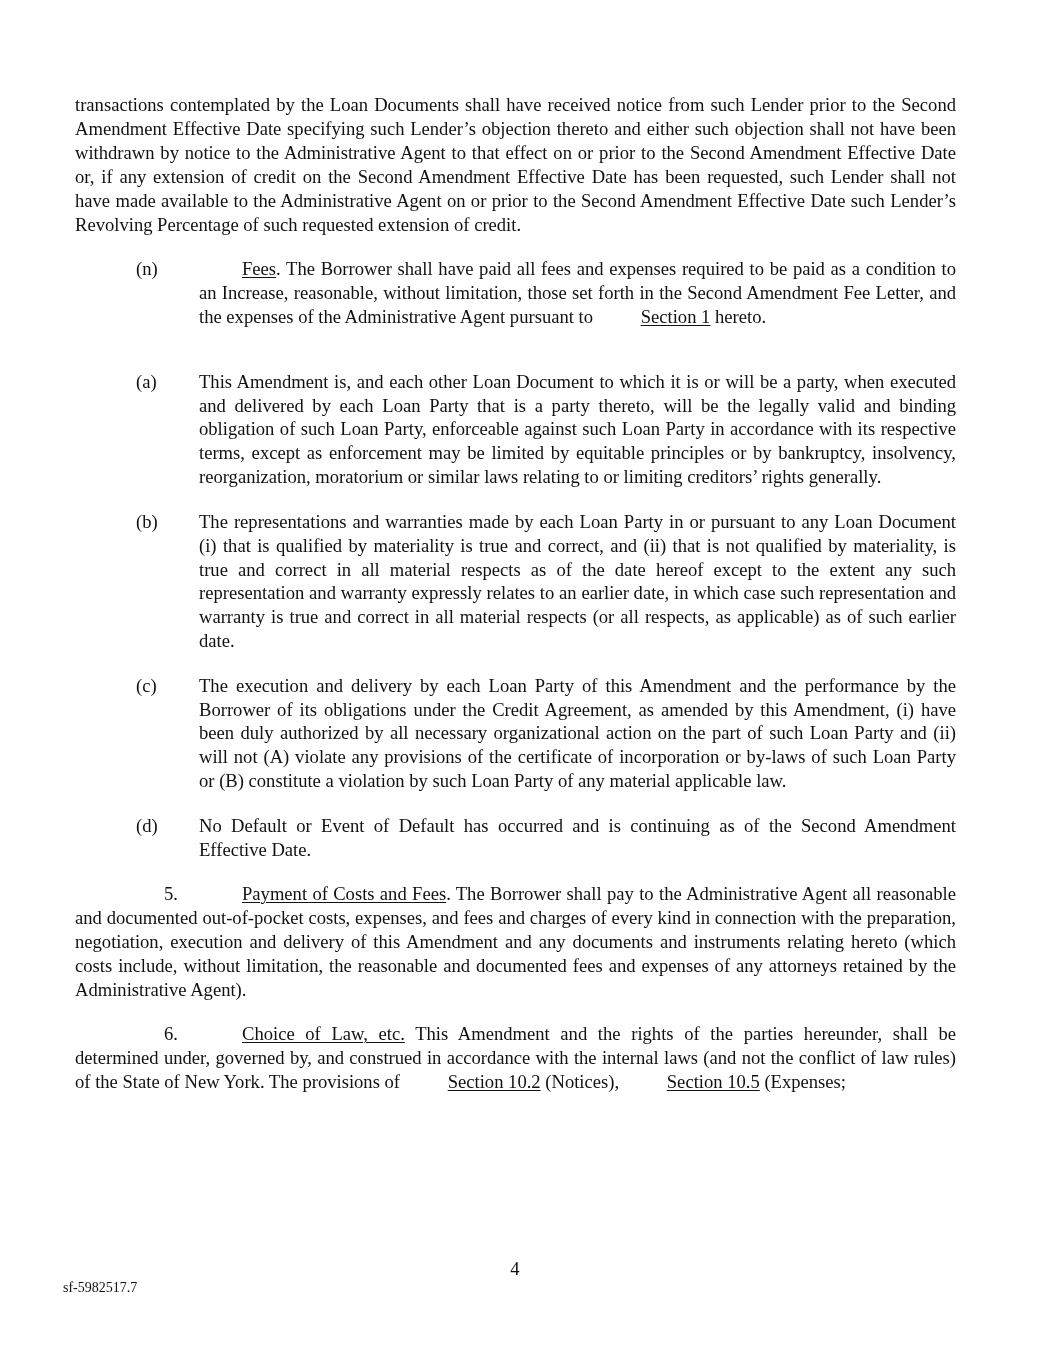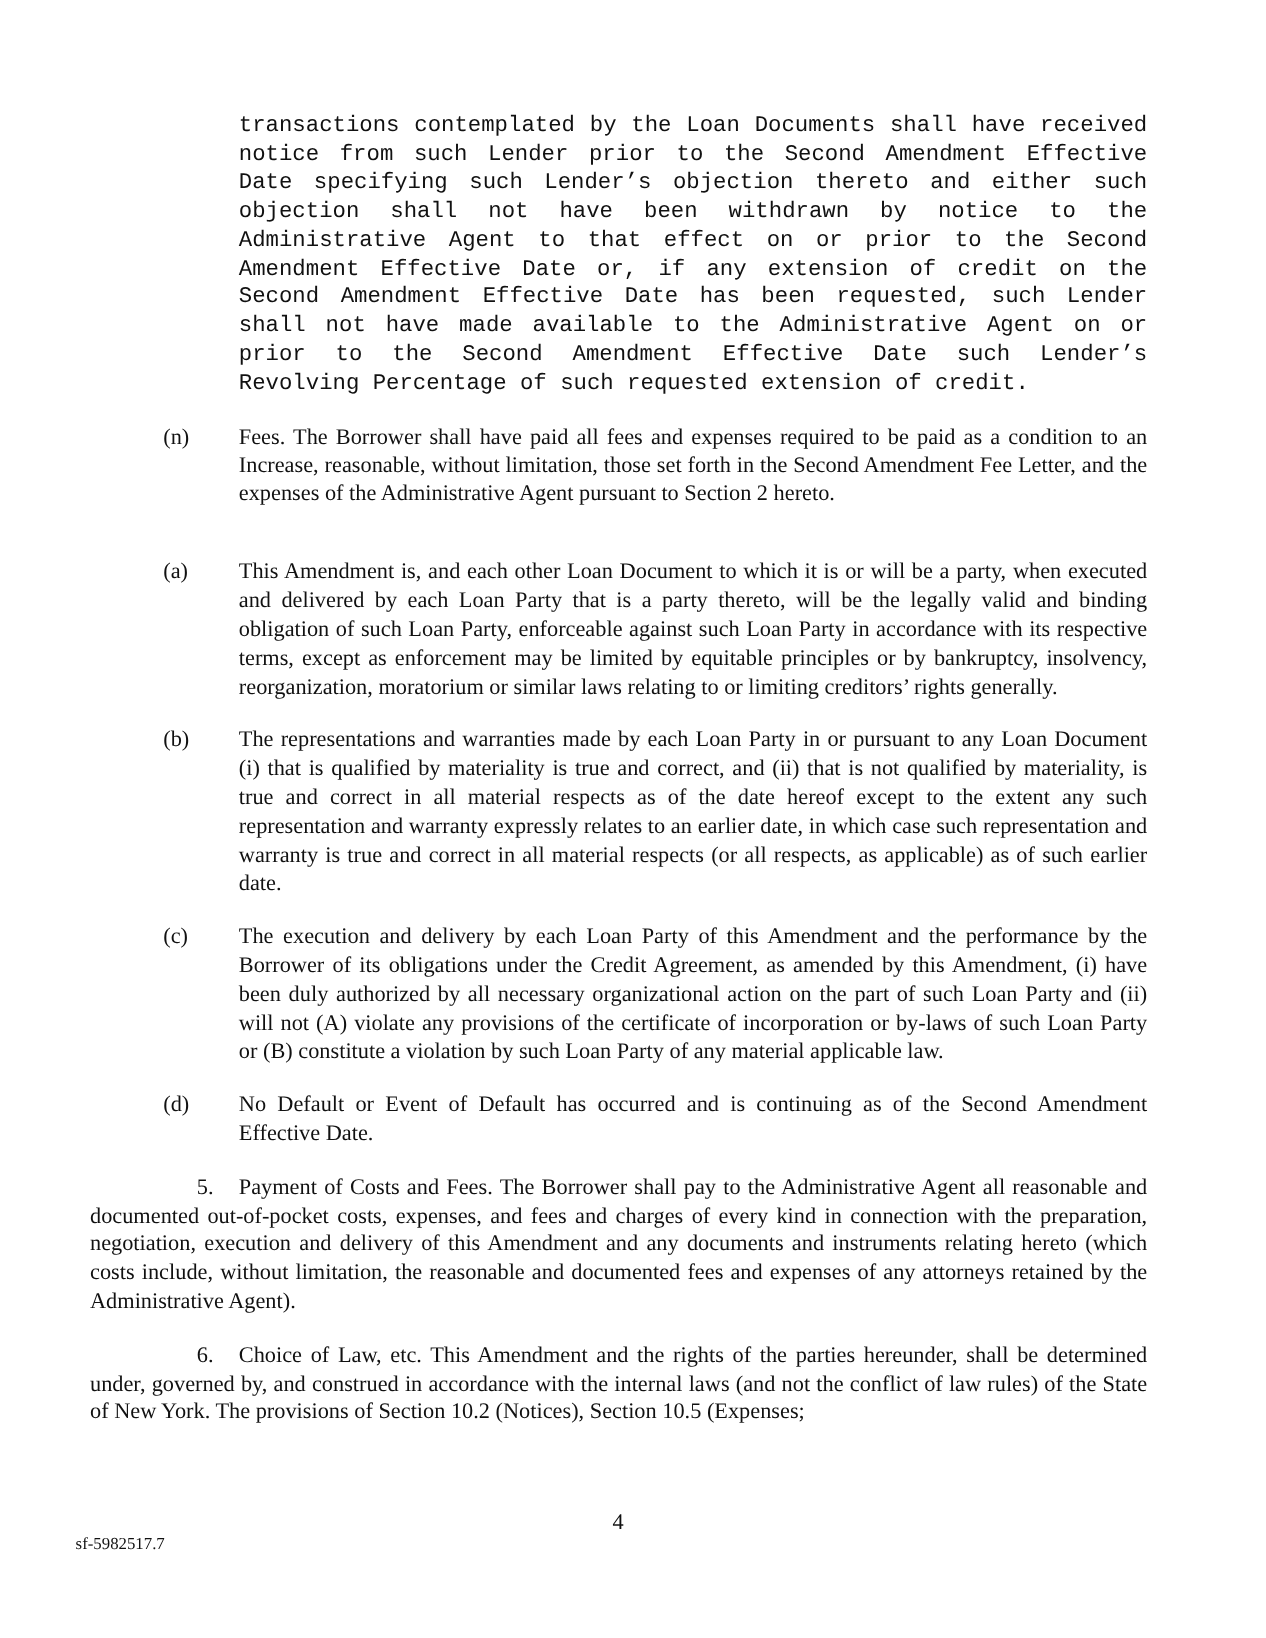--- a/index.html
+++ b/index.html
@@ -21,23 +21,21 @@
     top: 93px;
     width: 881px;
     font-size: 18.6px;
     line-height: 23.9px;
   }
   p {
     margin: 0;
     text-align: justify;
   }
   .block {
-    margin-left: 124px;
     text-align: justify;
-    font-family: Liberation Mono, monospace;
   }
   .sub {
     position: relative;
     padding-left: 124px;
     text-align: justify;
   }
   .sub .label {
     position: absolute;
     left: 61px;
     top: 0;
@@ -46,22 +44,24 @@
     text-indent: 89px;
     text-align: justify;
     position: relative;
   }
   .secnum {
     display: inline-block;
     width: 35px;
     text-indent: 0;
   }
   .u {
+    text-decoration: underline;
     text-underline-offset: 2px;
     text-decoration-thickness: 1px;
+    margin-left: 43px;
   }
   .gap { height: 20.5px; }
   .footer-page {
     position: absolute;
     left: 0;
     width: 1030px;
     top: 1258px;
     text-align: center;
     font-size: 18.6px;
   }
@@ -76,21 +76,21 @@
 <body>
 
 <div class="page">
 
   <p class="block">transactions contemplated by the Loan Documents shall have received notice from such Lender prior to the Second Amendment Effective Date specifying such Lender’s objection thereto and either such objection shall not have been withdrawn by notice to the Administrative Agent to that effect on or prior to the Second Amendment Effective Date or, if any extension of credit on the Second Amendment Effective Date has been requested, such Lender shall not have made available to the Administrative Agent on or prior to the Second Amendment Effective Date such Lender’s Revolving Percentage of such requested extension of credit.</p>
 
   <div class="gap"></div>
 
   <div class="sub">
     <span class="label">(n)</span>
-    <span class="u">Fees</span><span>.  The Borrower shall have paid all fees and expenses required to be paid as a condition to an Increase, reasonable, without limitation, those set forth in the Second Amendment Fee Letter, and the expenses of the Administrative Agent pursuant to </span><span class="u">Section 2</span><span> hereto.</span>
+    <span class="u">Fees</span><span>.  The Borrower shall have paid all fees and expenses required to be paid as a condition to an Increase, reasonable, without limitation, those set forth in the Second Amendment Fee Letter, and the expenses of the Administrative Agent pursuant to </span><span class="u">Section 1</span><span> hereto.</span>
   </div>
 
   <div class="gap"></div>
 
 
   <div class="gap"></div>
 
   <div class="sub">
     <span class="label">(a)</span>
     <span>This Amendment is, and each other Loan Document to which it is or will be a party, when executed and delivered by each Loan Party that is a party thereto, will be the legally valid and binding obligation of such Loan Party, enforceable against such Loan Party in accordance with its respective terms, except as enforcement may be limited by equitable principles or by bankruptcy, insolvency, reorganization, moratorium or similar laws relating to or limiting creditors’ rights generally.</span>

